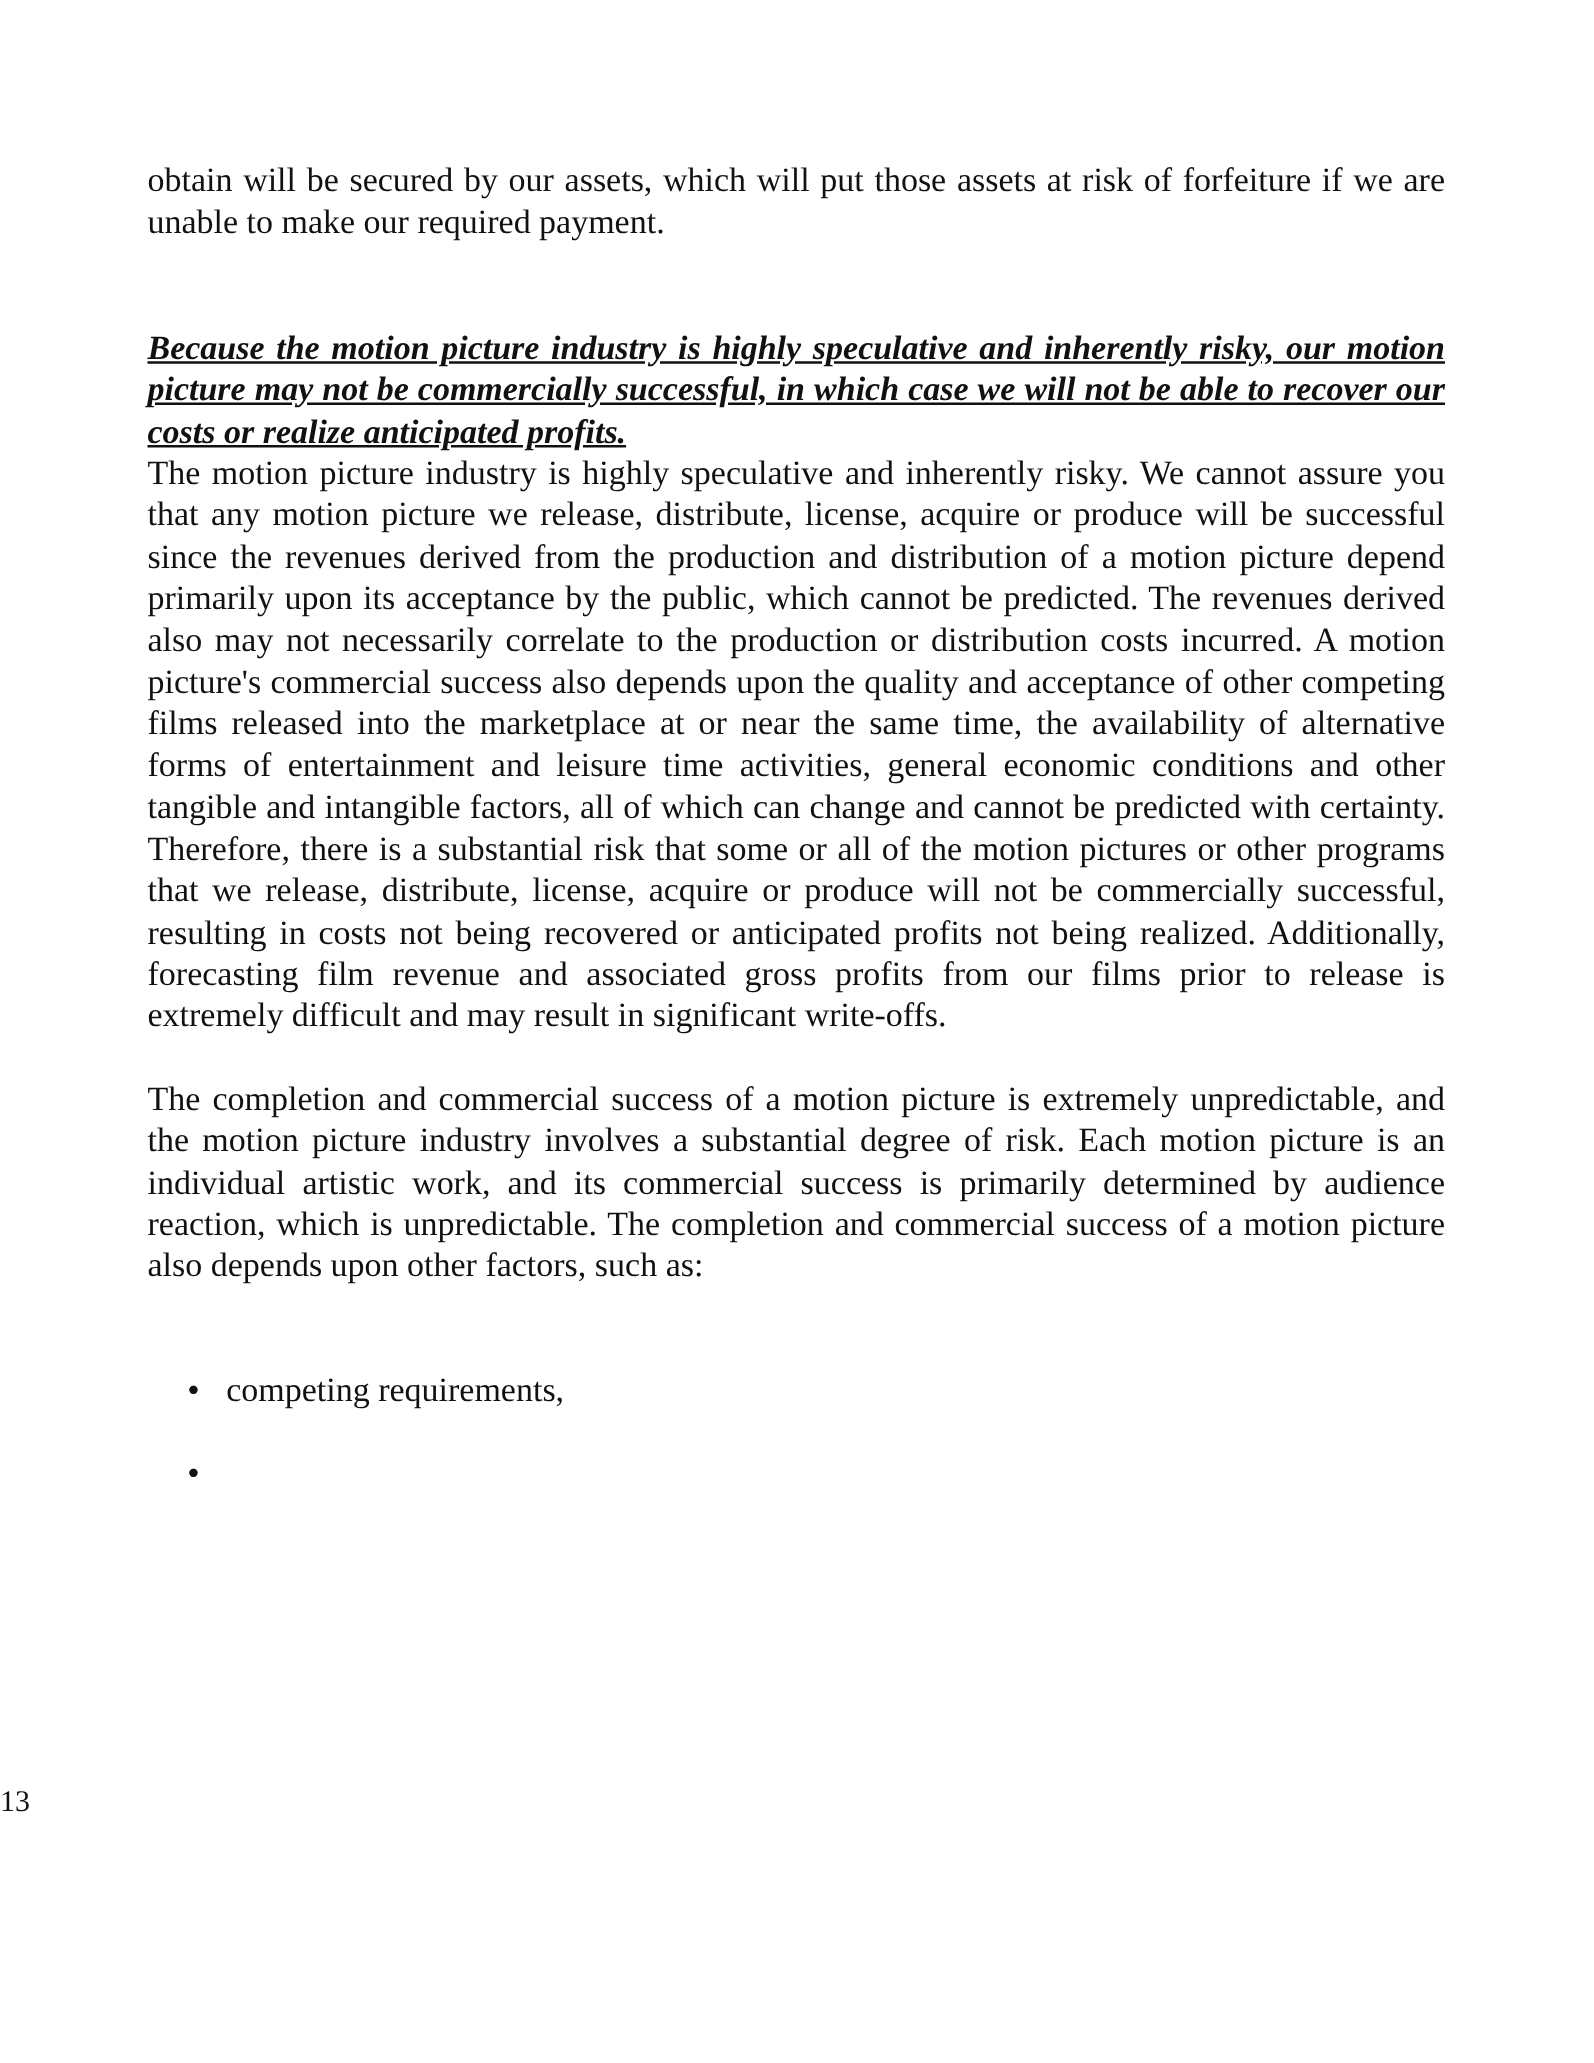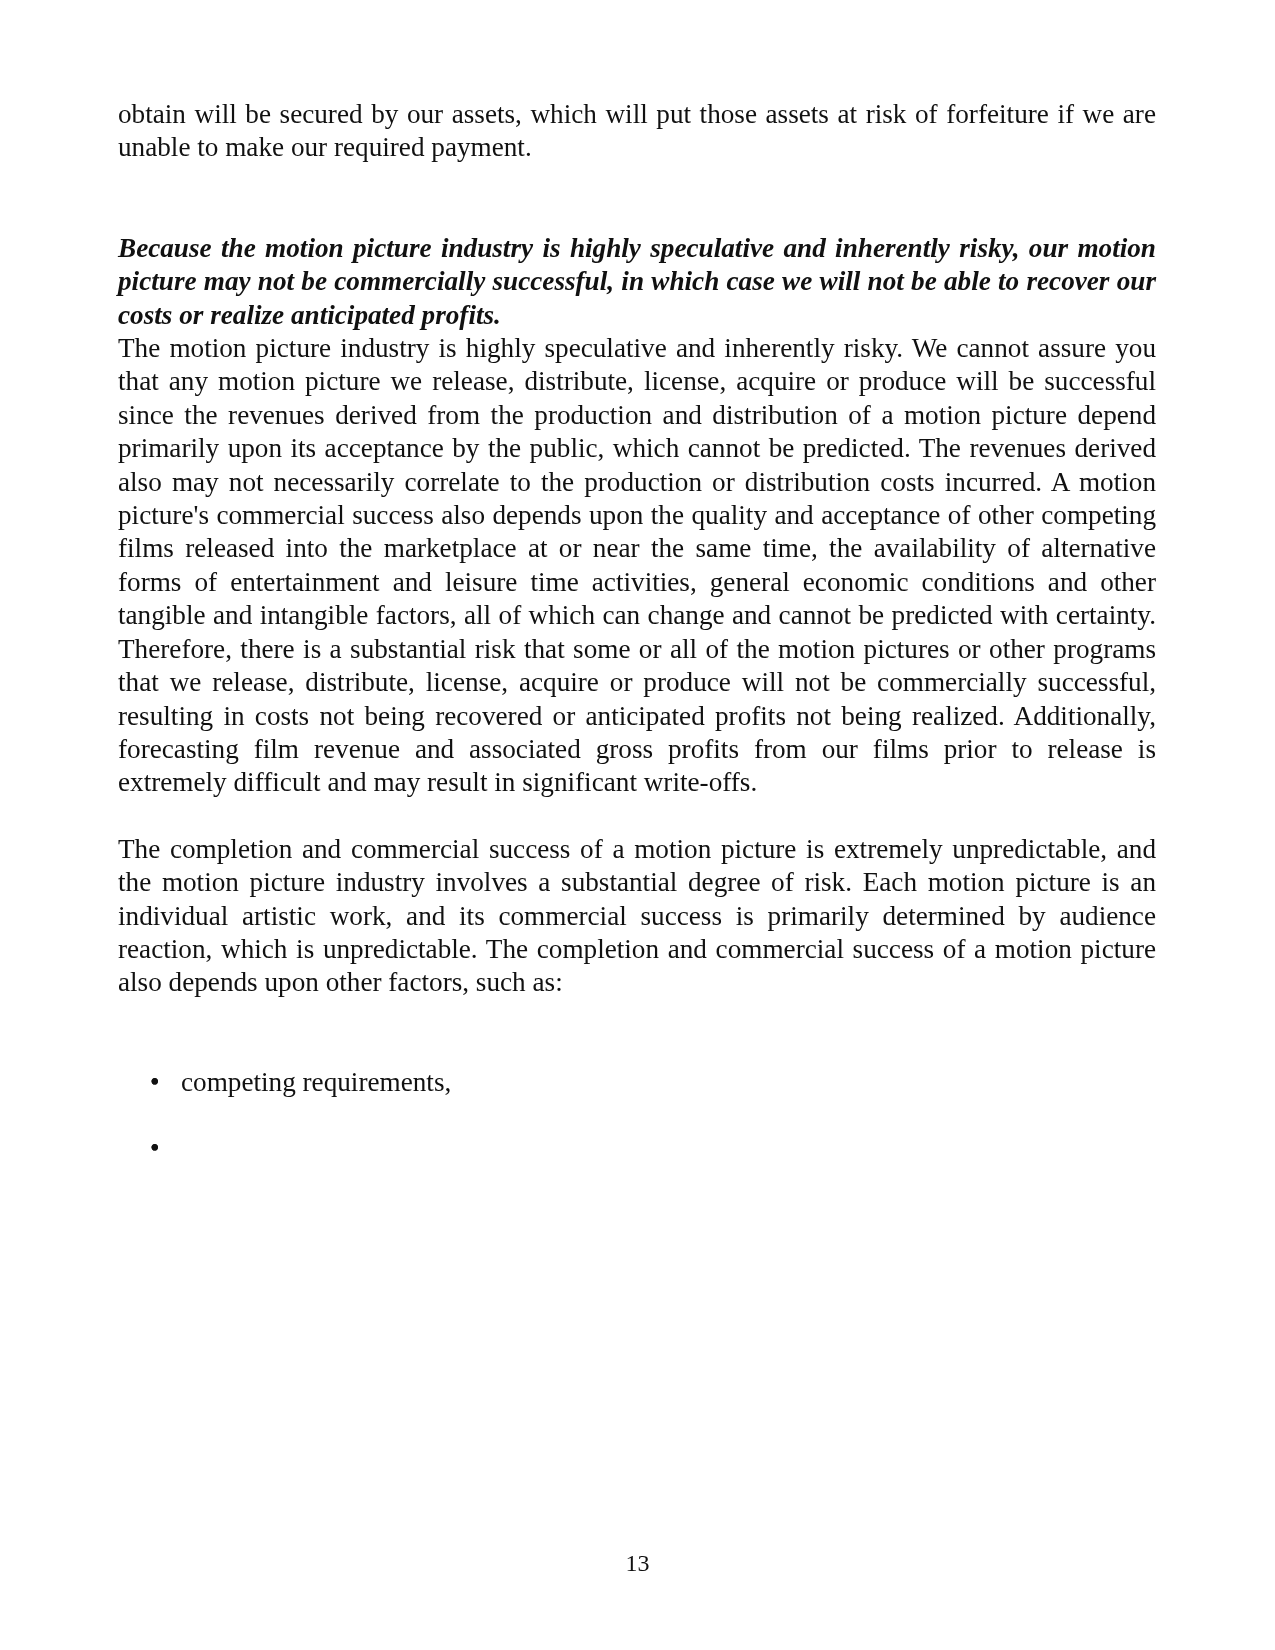--- a/index.html
+++ b/index.html
@@ -11,37 +11,38 @@
       width: 1275px;
       height: 1650px;
       position: relative;
       overflow: hidden;
       font-family: "Liberation Serif", "DejaVu Serif", serif;
       color: #111111;
     }
     .page {
       position: absolute;
       left: 118px;
-      top: 98px;
+      top: 128px;
       width: 1038px;
     }
     p {
       margin: 0;
       font-size: 27.2px;
       line-height: 33.4px;
     }
     .justify {
       text-align: justify;
       text-align-last: left;
     }
     .heading {
       font-weight: bold;
       font-style: italic;
       text-align: justify;
       text-align-last: left;
+      text-decoration: underline;
     }
     .gap-large { height: 67px; }
     .gap-small { height: 33px; }
     ul.bullets {
       list-style: none;
       margin: 0;
       padding: 0;
       width: 905px;
     }
     ul.bullets li {
@@ -58,22 +59,21 @@
       left: 32px;
       top: 0;
     }
     ul.bullets li.single {
       text-align: left;
     }
     .page-number {
       position: absolute;
       left: 0;
       width: 1275px;
-      top: 1548px;
-      text-align: center;
+      top: 1427px;
       font-size: 24px;
       line-height: 30px;
     }
   </style>
 </head>
 <body>
 
 <div class="page">
   <p class="justify">obtain will be secured by our assets, which will put those assets at risk of forfeiture if we are unable to make our required payment.</p>
 

